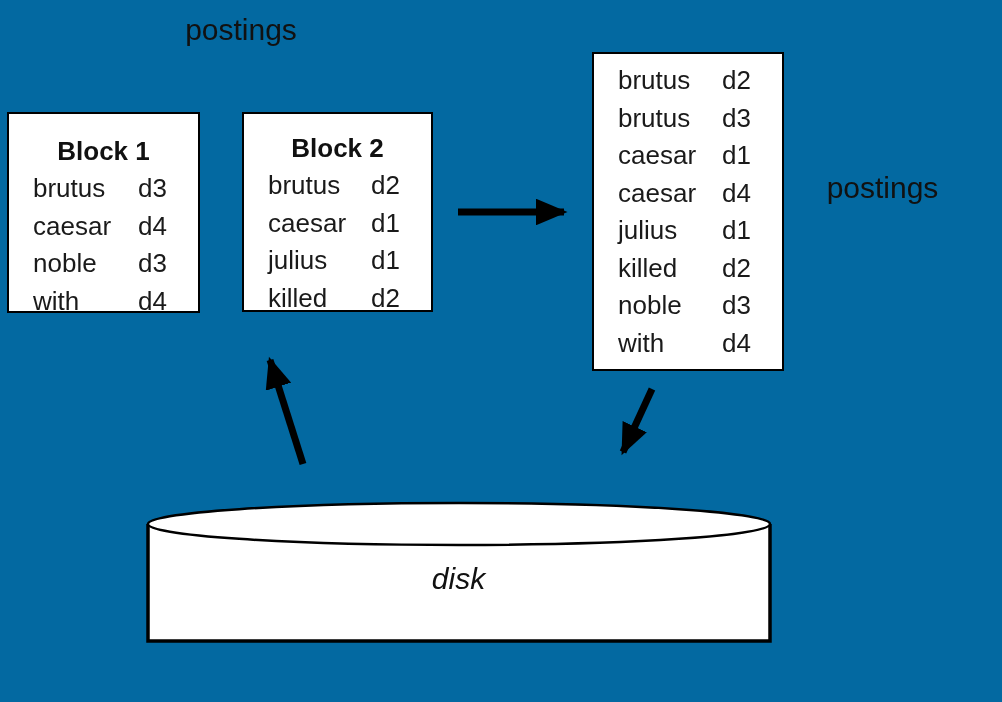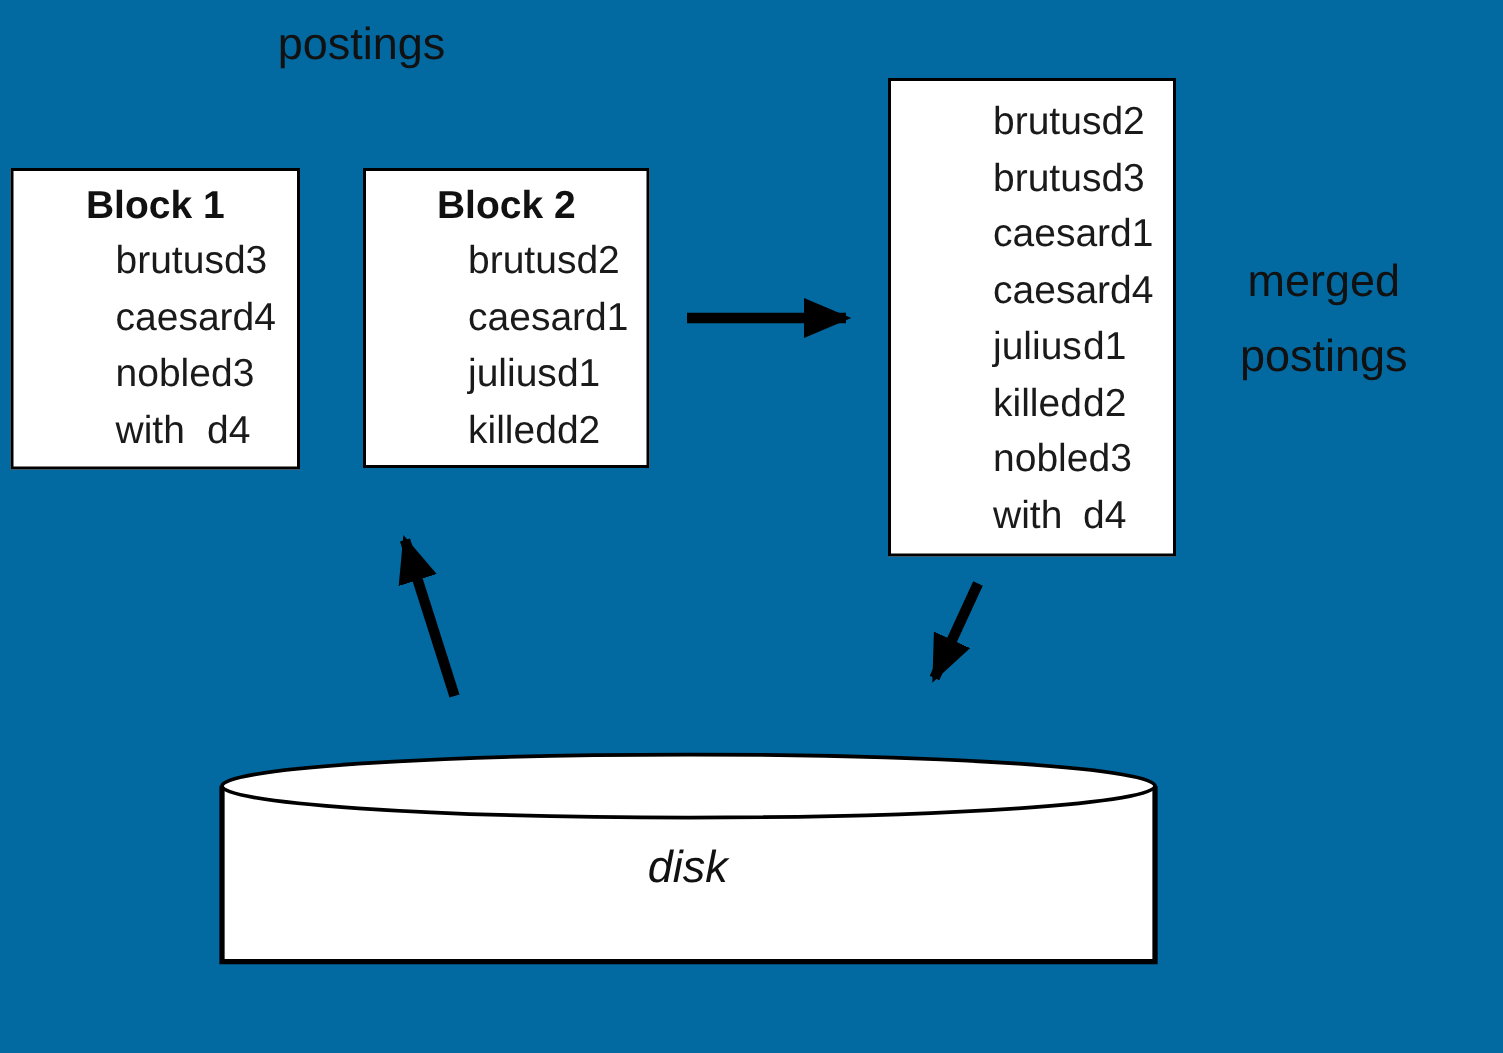--- a/index.html
+++ b/index.html
@@ -25,38 +25,37 @@
     font-size: 30px;
     line-height: 48px;
     color: #111111;
   }
   .box {
     position: absolute;
     border: 2px solid #000000;
     background: #ffffff;
     box-sizing: border-box;
   }
-  #block1 { left: 7px;   top: 112px; width: 193px; height: 201px; padding-top: 3px; }
-  #block2 { left: 242px; top: 112px; width: 191px; height: 200px; padding-top: 3px; }
+  #block1 { left: 7px;   top: 112px; width: 193px; height: 201px; padding-top: 18px; }
+  #block2 { left: 242px; top: 112px; width: 191px; height: 200px; padding-top: 15px; }
   #merged { left: 592px; top: 52px;  width: 192px; height: 319px; padding-top: 8px; }
   .block-title {
     font-weight: bold;
     font-size: 26px;
     line-height: 38px;
     text-align: center;
     color: #111111;
   }
   .prow {
     display: flex;
     justify-content: space-between;
     padding: 0 22px 0 24px;
     font-size: 26px;
     line-height: 37.5px;
     color: #1a1a1a;
-    margin-left: 44px;
   }
   .prow .doc {
     width: 38px;
     text-align: left;
   }
   .side-label {
     position: absolute;
     left: 790px;
     top: 163px;
     width: 185px;
@@ -160,21 +159,20 @@
       <span class="term">noble</span>
       <span class="doc">d3</span>
     </div>
     <div class="prow">
       <span class="term">with</span>
       <span class="doc">d4</span>
     </div>
   </div>
 
   <div class="side-label">
-    <div>merged</div>
     <div>postings</div>
   </div>
 
   <svg id="arrow-disk-layer" width="1002" height="702" viewBox="0 0 1002 702">
     <defs>
       <marker id="ah" markerWidth="4.6" markerHeight="3.8" refX="4.0" refY="1.9" orient="auto" markerUnits="strokeWidth">
         <polygon points="0 0, 4.5 1.9, 0 3.8" fill="#000000"></polygon>
       </marker>
     </defs>
 

